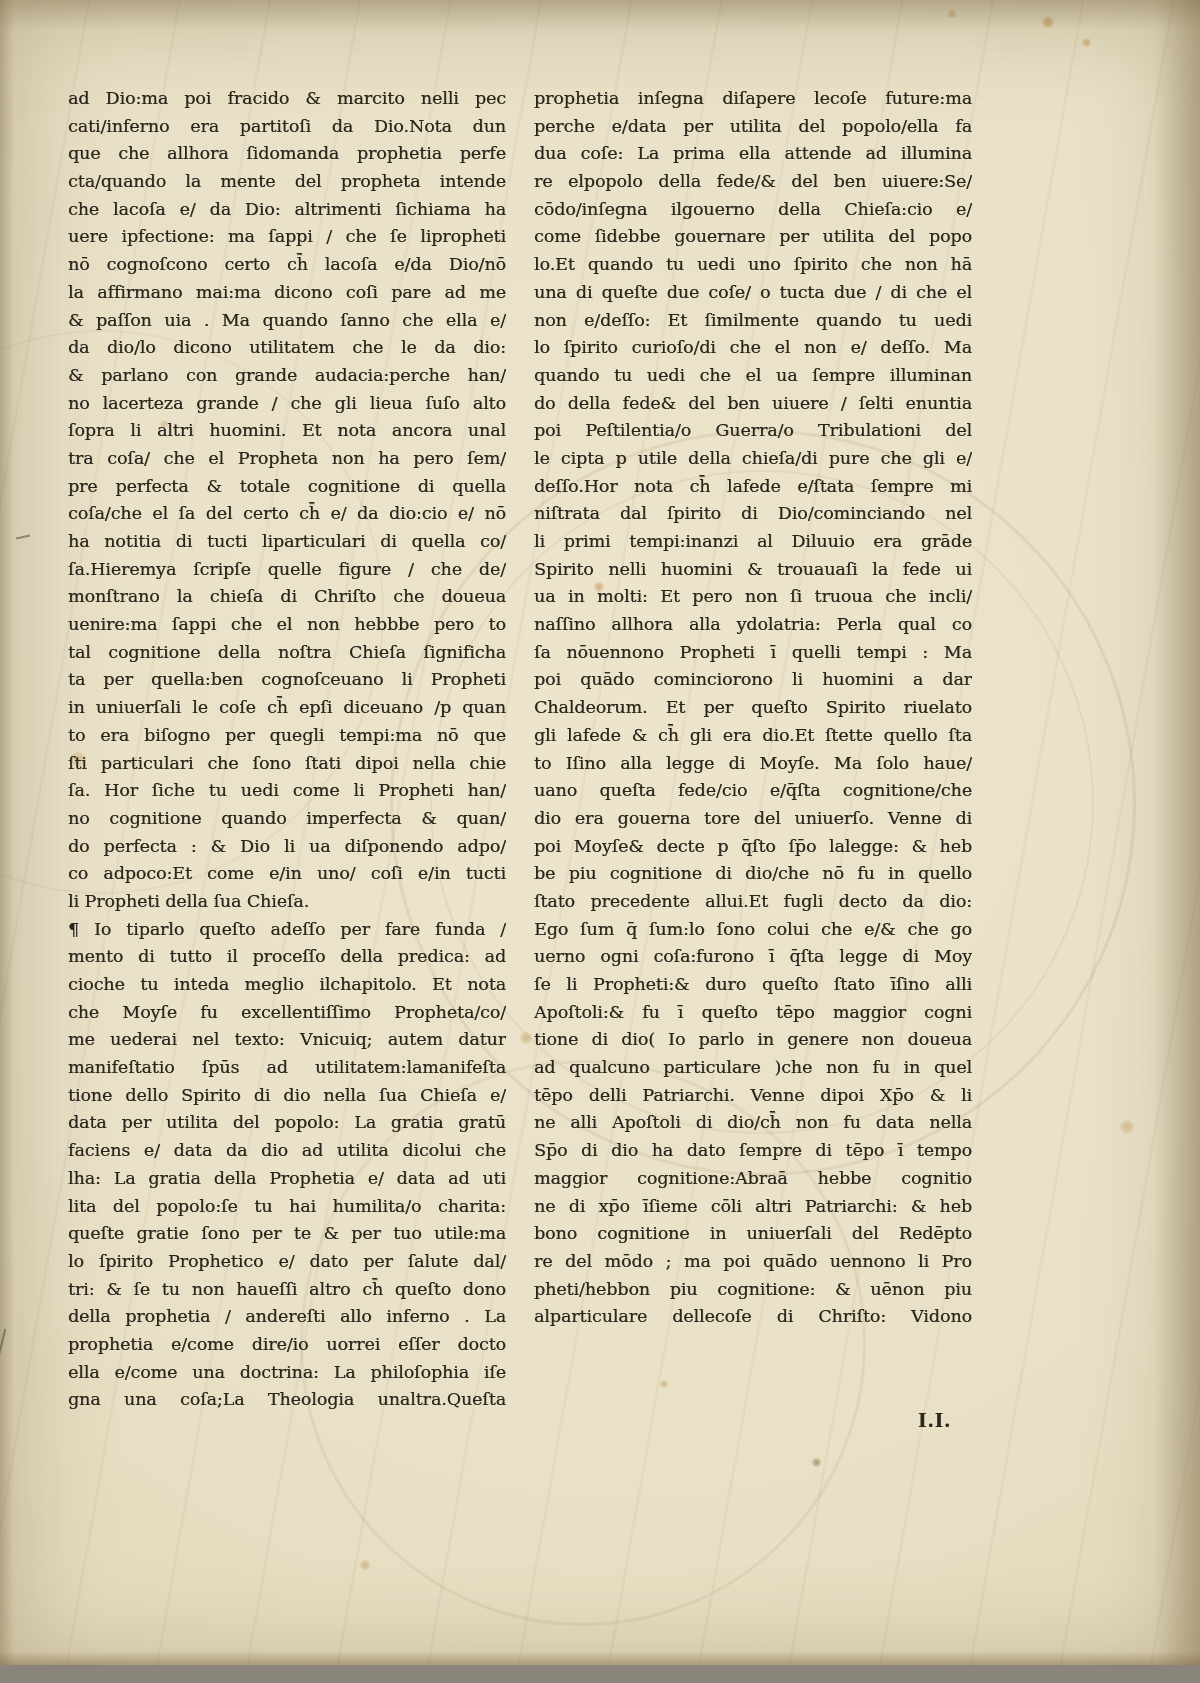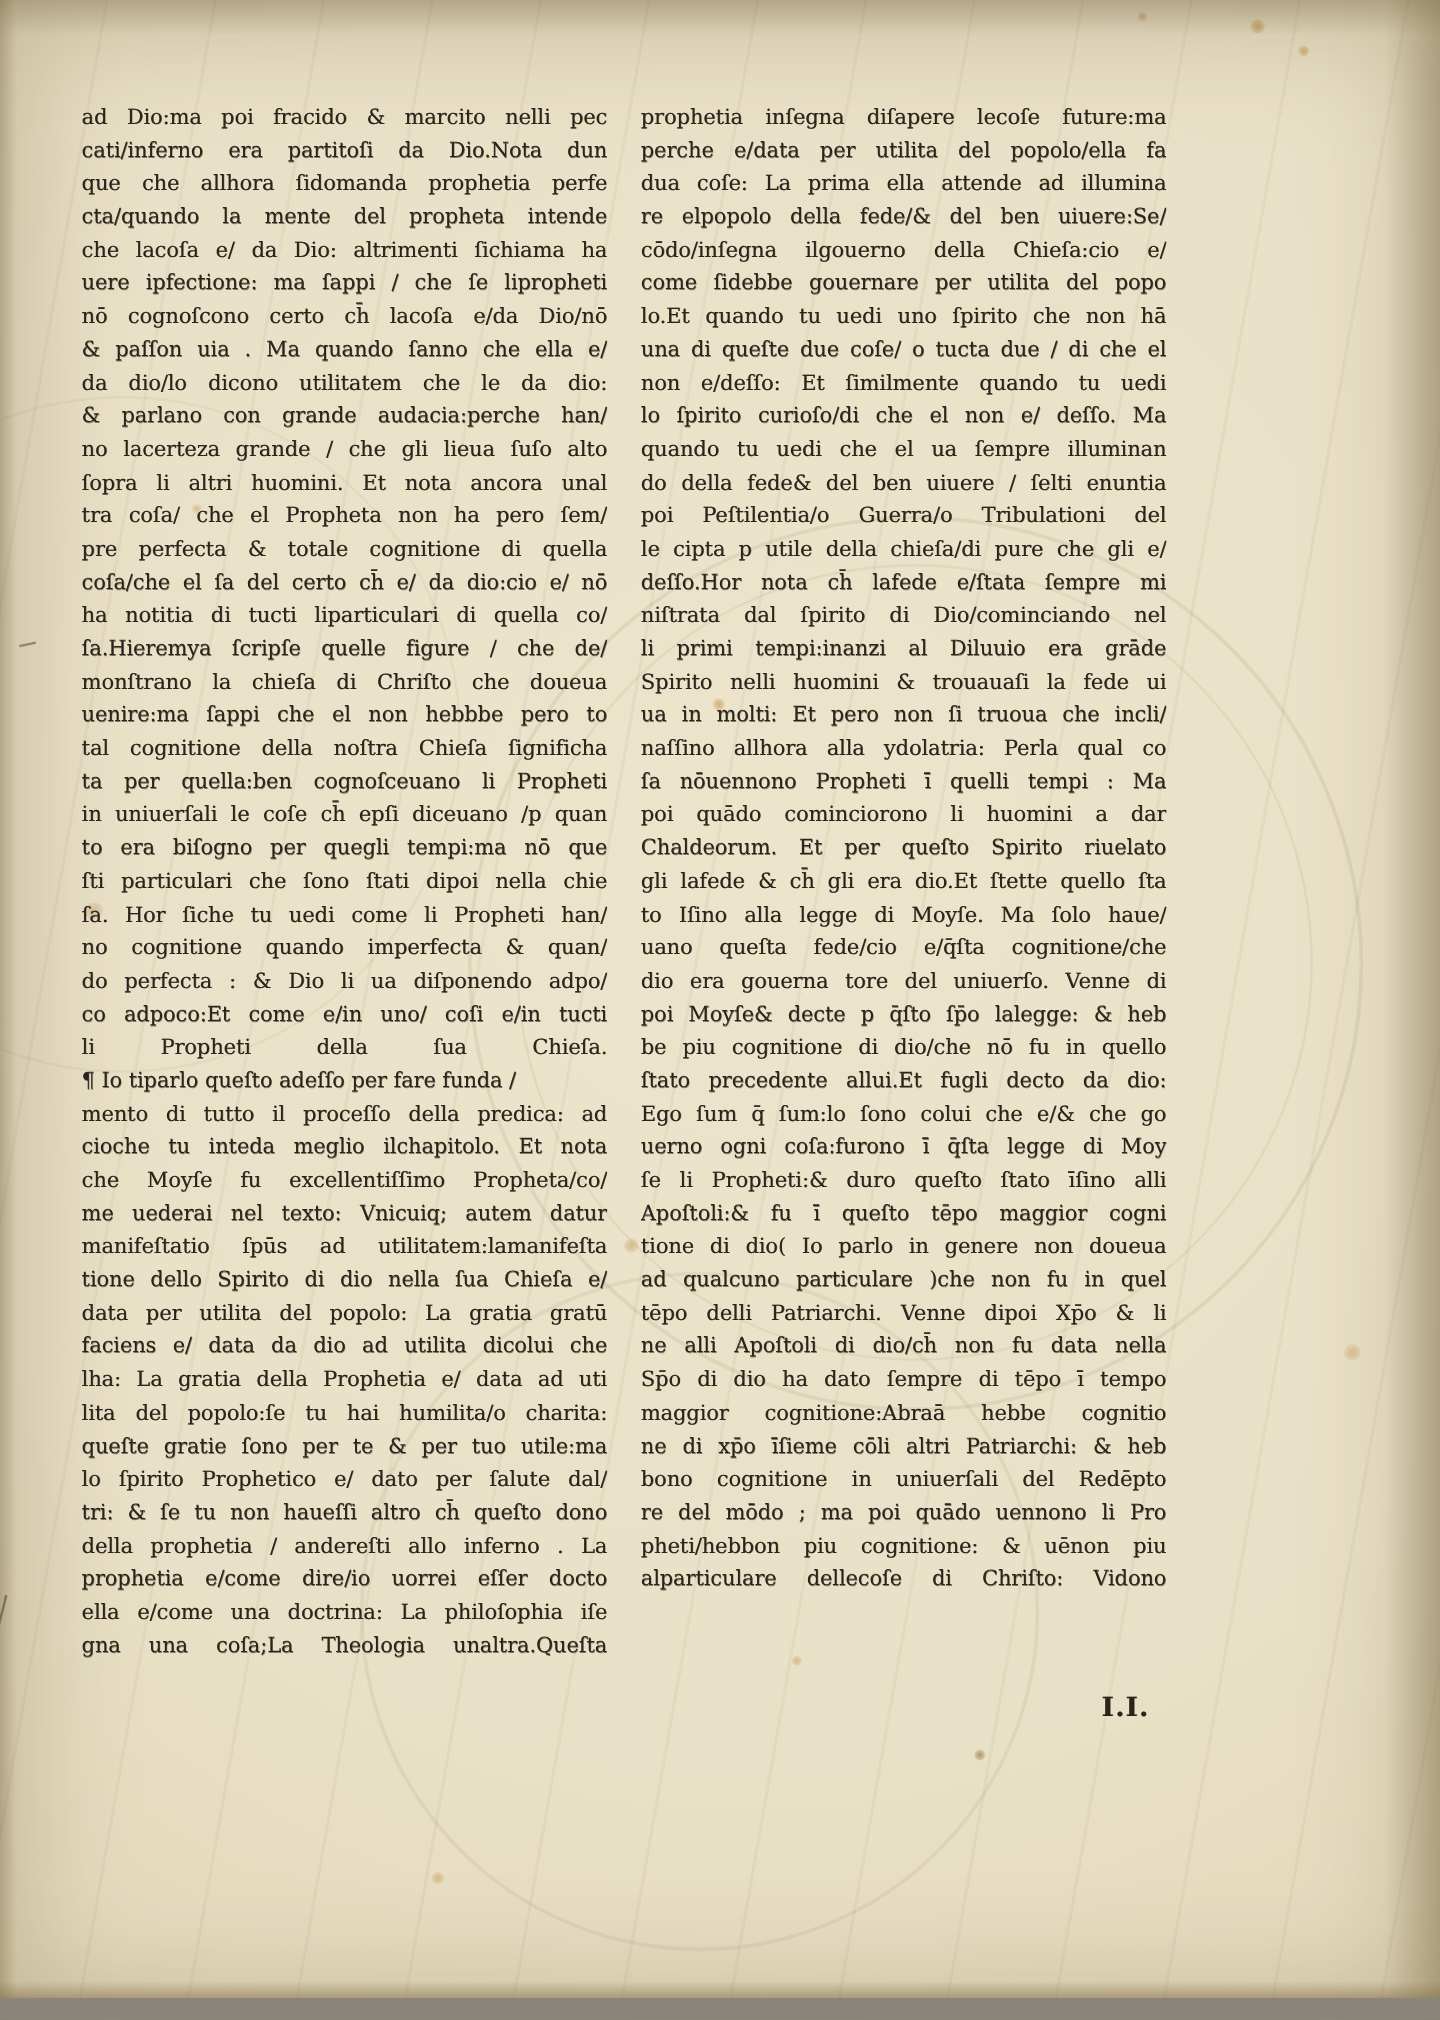--- a/index.html
+++ b/index.html
@@ -60,21 +60,21 @@
     white-space:normal; overflow:hidden;
     color:#2b241b;
     text-shadow: 0.4px 0.4px 0.5px rgba(43,36,27,0.55);
     letter-spacing:-0.1px;
   }
   
   .col-left .line:nth-child(30) { text-align-last:left; }
 
   .signature {
     position:absolute; left:918px; top:1410px; width:50px;
-    font-size:22px; font-weight:bold; letter-spacing:1px;
+    font-size:18px; font-weight:bold; letter-spacing:1px;
     color:#2b241b; text-shadow:0.4px 0.4px 0.5px rgba(43,36,27,0.55);
   }
   .pen-mark { position:absolute; left:0px; top:1330px; width:10px; height:34px;
     border-left:2px solid rgba(70,60,45,0.55); transform:rotate(14deg); }
   .margin-dash { position:absolute; left:16px; top:536px; width:14px; height:2px;
     background:rgba(70,60,45,0.5); transform:rotate(-12deg); }
 </style>
 </head>
 <body>
 
@@ -103,20 +103,21 @@
   <div class="margin-dash"></div>
 
   <div class="col col-left">
       <div class="line">ad Dio:ma poi fracido &amp; marcito nelli pec</div>
       <div class="line">cati/inferno era partitoſi da Dio.Nota dun</div>
       <div class="line">que che allhora ſidomanda prophetia perfe</div>
       <div class="line">cta/quando la mente del propheta intende</div>
       <div class="line">che lacoſa e/ da Dio: altrimenti ſichiama ha</div>
       <div class="line">uere ipfectione: ma ſappi / che ſe lipropheti</div>
       <div class="line">nō cognoſcono certo ch̄ lacoſa e/da Dio/nō</div>
+      <div class="line">la affirmano mai:ma dicono coſi pare ad me</div>
       <div class="line">&amp; paſſon uia . Ma quando ſanno che ella e/</div>
       <div class="line">da dio/lo dicono utilitatem che le da dio:</div>
       <div class="line">&amp; parlano con grande audacia:perche han/</div>
       <div class="line">no lacerteza grande / che gli lieua ſuſo alto</div>
       <div class="line">ſopra li altri huomini. Et nota ancora unal</div>
       <div class="line">tra coſa/ che el Propheta non ha pero ſem/</div>
       <div class="line">pre perfecta &amp; totale cognitione di quella</div>
       <div class="line">coſa/che el ſa del certo ch̄ e/ da dio:cio e/ nō</div>
       <div class="line">ha notitia di tucti liparticulari di quella co/</div>
       <div class="line">ſa.Hieremya ſcripſe quelle figure / che de/</div>

